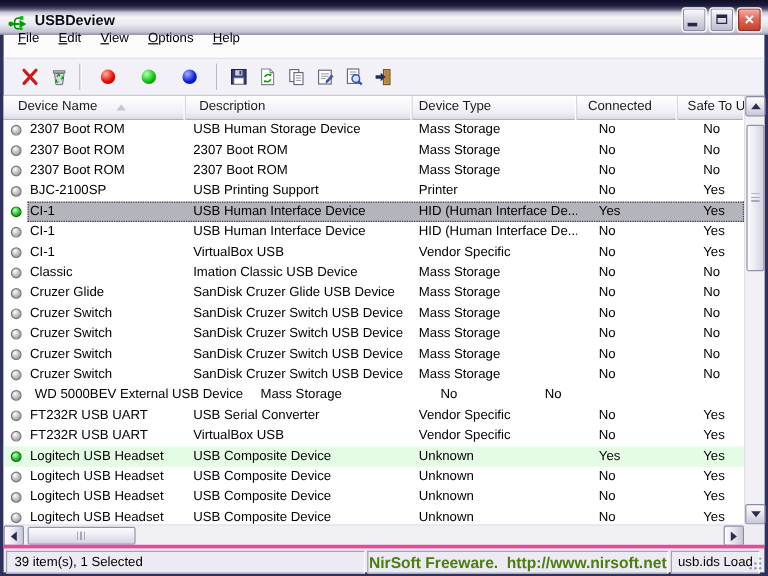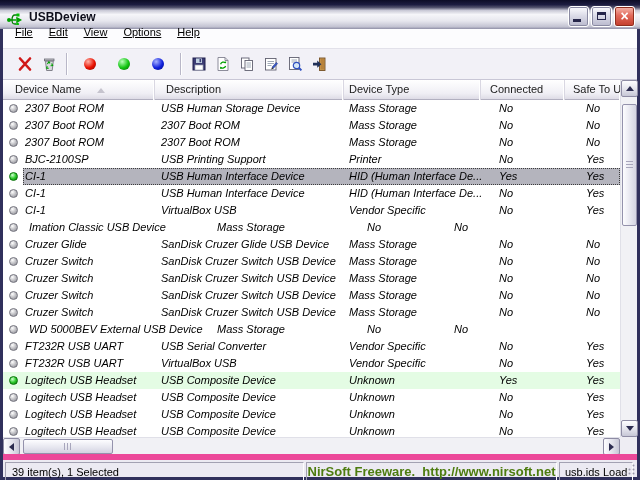--- a/index.html
+++ b/index.html
@@ -19,21 +19,21 @@
     box-shadow:inset 0 0 0 1px #8a8aa2; background:linear-gradient(180deg,#fdfdff,#dcdce8 45%,#b9b9cd);
     display:flex; align-items:center; justify-content:center; position:relative; }
   .tb-btn.close { background:linear-gradient(180deg,#f6b9ae,#e2695a 45%,#c23c2b); box-shadow:inset 0 0 0 1px #8f2f1f; }
   .gl-min { position:absolute; left:4px; bottom:4px; width:8px; height:3px; background:#26264a; }
   .gl-max { width:9px; height:8px; border:1px solid #26264a; border-top:3px solid #26264a; }
   .gl-close { color:#fff; font-size:14px; font-weight:bold; line-height:1; }
 
   
   .menubar { position:absolute; top:29px; left:3px; right:3px; height:20px; background:#fcfcfe;
     border-bottom:1px solid #e2e1ea; display:flex; align-items:center; padding-left:4px; }
-  .menu-item { padding:2px 8px 15px 8px; cursor:default;text-decoration:underline; }
+  .menu-item { padding:2px 8px 15px 8px; cursor:default; }
   .menu-item .accel { text-decoration:underline; }
 
   
   .toolbar { position:absolute; top:49px; left:3px; right:3px; height:31px; background:#f2f1f7;
     border-bottom:1px solid #c9c7d6; display:flex; align-items:center; padding-left:10px; }
   .tbn { width:24px; height:24px; border:none; background:transparent; display:flex; align-items:center; justify-content:center; padding:0; }
   .tsep { width:2px; height:22px; border-left:1px solid #b9b7c8; border-right:1px solid #fff; margin:0 5px; }
   .tball { width:12px; height:12px; border-radius:50%; }
   .tball.red   { background:radial-gradient(circle at 35% 30%,#ffb3a8,#e81000 55%,#7e0800 100%); }
   .tball.green { background:radial-gradient(circle at 35% 30%,#b9ffb9,#10c410 55%,#076007 100%); }
@@ -53,21 +53,21 @@
   .hc5 { flex:1; padding-left:8px; border-right:none; }
   .sort-tri { display:inline-block; width:0; height:0; margin-left:16px;
     border-left:4px solid transparent; border-right:4px solid transparent; border-bottom:5px solid #c6c4ce; }
 
   .lv-body { position:absolute; top:20px; left:0; right:17px; bottom:17px; overflow:hidden; background:#fff; }
   .lv-row { display:flex; height:17px; line-height:16px; }
   .c-icon { width:20px; flex:none; display:flex; align-items:center; justify-content:center; }
   .ball { width:9px; height:9px; border-radius:50%; }
   .icon-gray  .ball { background:radial-gradient(circle at 35% 30%,#ffffff,#c6c6ca 45%,#8b8b93 95%); border:1px solid #73737d; }
   .icon-green .ball { background:radial-gradient(circle at 35% 30%,#d4ffd4,#2ecc2e 50%,#0a7a0a 95%); border:1px solid #077507; }
-  .row-rest { display:flex; flex:1; min-width:0;font-style:italic; }
+  .row-rest { display:flex; flex:1; min-width:0; }
   .cell { overflow:hidden; white-space:nowrap; }
   .c-name { width:132px; padding-left:2px; }
   .c-desc { width:189px; padding-left:6px; }
   .c-type { width:137px; padding-left:5px; }
   .c-conn { width:84px;  padding-left:18px; }
   .c-safe { flex:1; padding-left:21px; }
   .state-connected { background:#e4fce4; }
   .state-selected .row-rest { background:#b4b4bd; outline:1px dotted #3c3c3c; outline-offset:-1px; }
 
   
@@ -87,21 +87,21 @@
   .vthumb { position:absolute; left:1px; top:24px; width:15px; height:122px; border:1px solid #9492ac; border-radius:2px;
     background:linear-gradient(90deg,#fdfdff,#e9e9f1 50%,#d4d4e2); }
   .vthumb .grip { position:absolute; left:3px; right:3px; top:50%; height:9px; margin-top:-4px;
     background:repeating-linear-gradient(180deg,#a8a6bc 0 1px,transparent 1px 3px); }
   .hthumb { position:absolute; top:1px; left:20px; width:90px; height:15px; border:1px solid #9492ac; border-radius:2px;
     background:linear-gradient(180deg,#fdfdff,#e9e9f1 50%,#d4d4e2); }
   .hthumb .grip { position:absolute; top:3px; bottom:3px; left:50%; width:9px; margin-left:-4px;
     background:repeating-linear-gradient(90deg,#a8a6bc 0 1px,transparent 1px 3px); }
 
   
-  .statusbar { position:absolute; top:454px; left:3px; right:3px; height:23px; background:#eceaf2; border-top:6px solid #ec4899; }
+  .statusbar { position:absolute; top:454px; left:3px; right:3px; height:23px; background:#eceaf2; border-top:3px solid #ec4899; }
   .sb-panel { position:absolute; top:2px; height:19px; line-height:18px; border:1px solid;
     border-color:#a3a1b2 #fdfdfd #fdfdfd #a3a1b2; overflow:hidden; white-space:pre; }
   .sp1 { left:2px; width:299px; padding-left:6px; }
   .sp2 { left:303px; width:251px; text-align:center; }
   .sp2 .freeware { color:#4d7c0f; font-weight:bold; font-size:13px; }
   .sp3 { left:556px; width:74px; padding-left:5px; }
   .resize-grip { position:absolute; right:1px; bottom:1px; width:13px; height:13px; }
 </style>
 </head>
 <body>
@@ -304,20 +304,21 @@
           <span class="cell c-type">Vendor Specific</span>
           <span class="cell c-conn">No</span>
           <span class="cell c-safe">Yes</span>
         </span>
       </div>
         <div class="lv-row state-normal icon-gray">
         <span class="c-icon">
             <i class="ball"></i>
           </span>
         <span class="row-rest">
+          <span class="cell c-name">Classic</span>
           <span class="cell c-desc">Imation Classic USB Device</span>
           <span class="cell c-type">Mass Storage</span>
           <span class="cell c-conn">No</span>
           <span class="cell c-safe">No</span>
         </span>
       </div>
         <div class="lv-row state-normal icon-gray">
         <span class="c-icon">
             <i class="ball"></i>
           </span>

